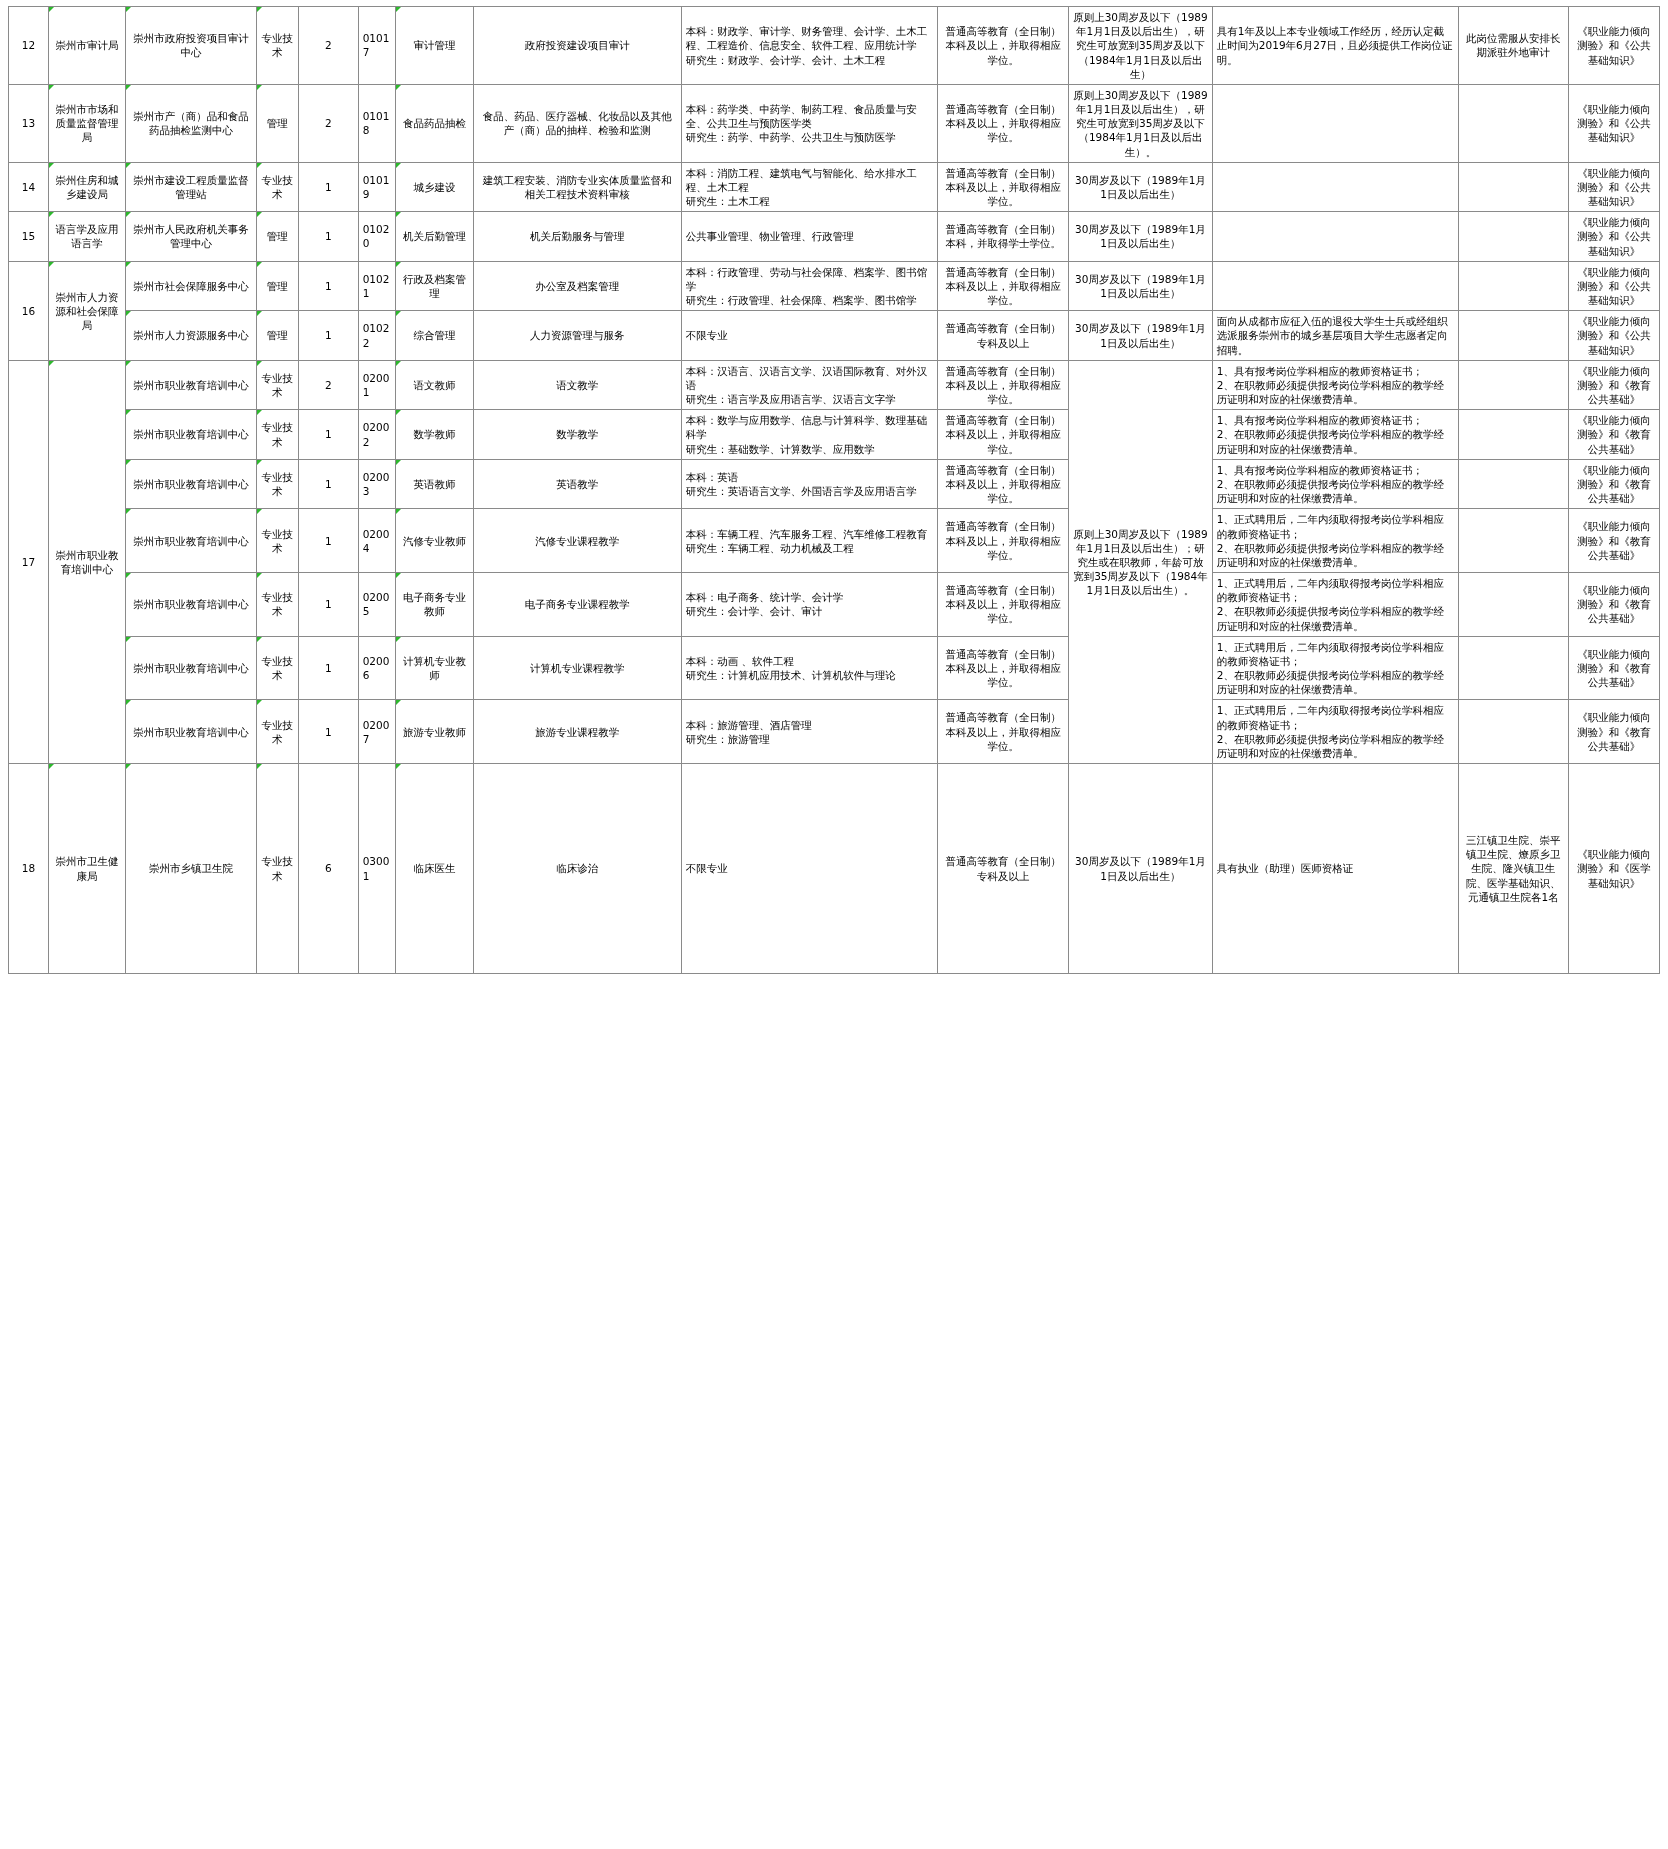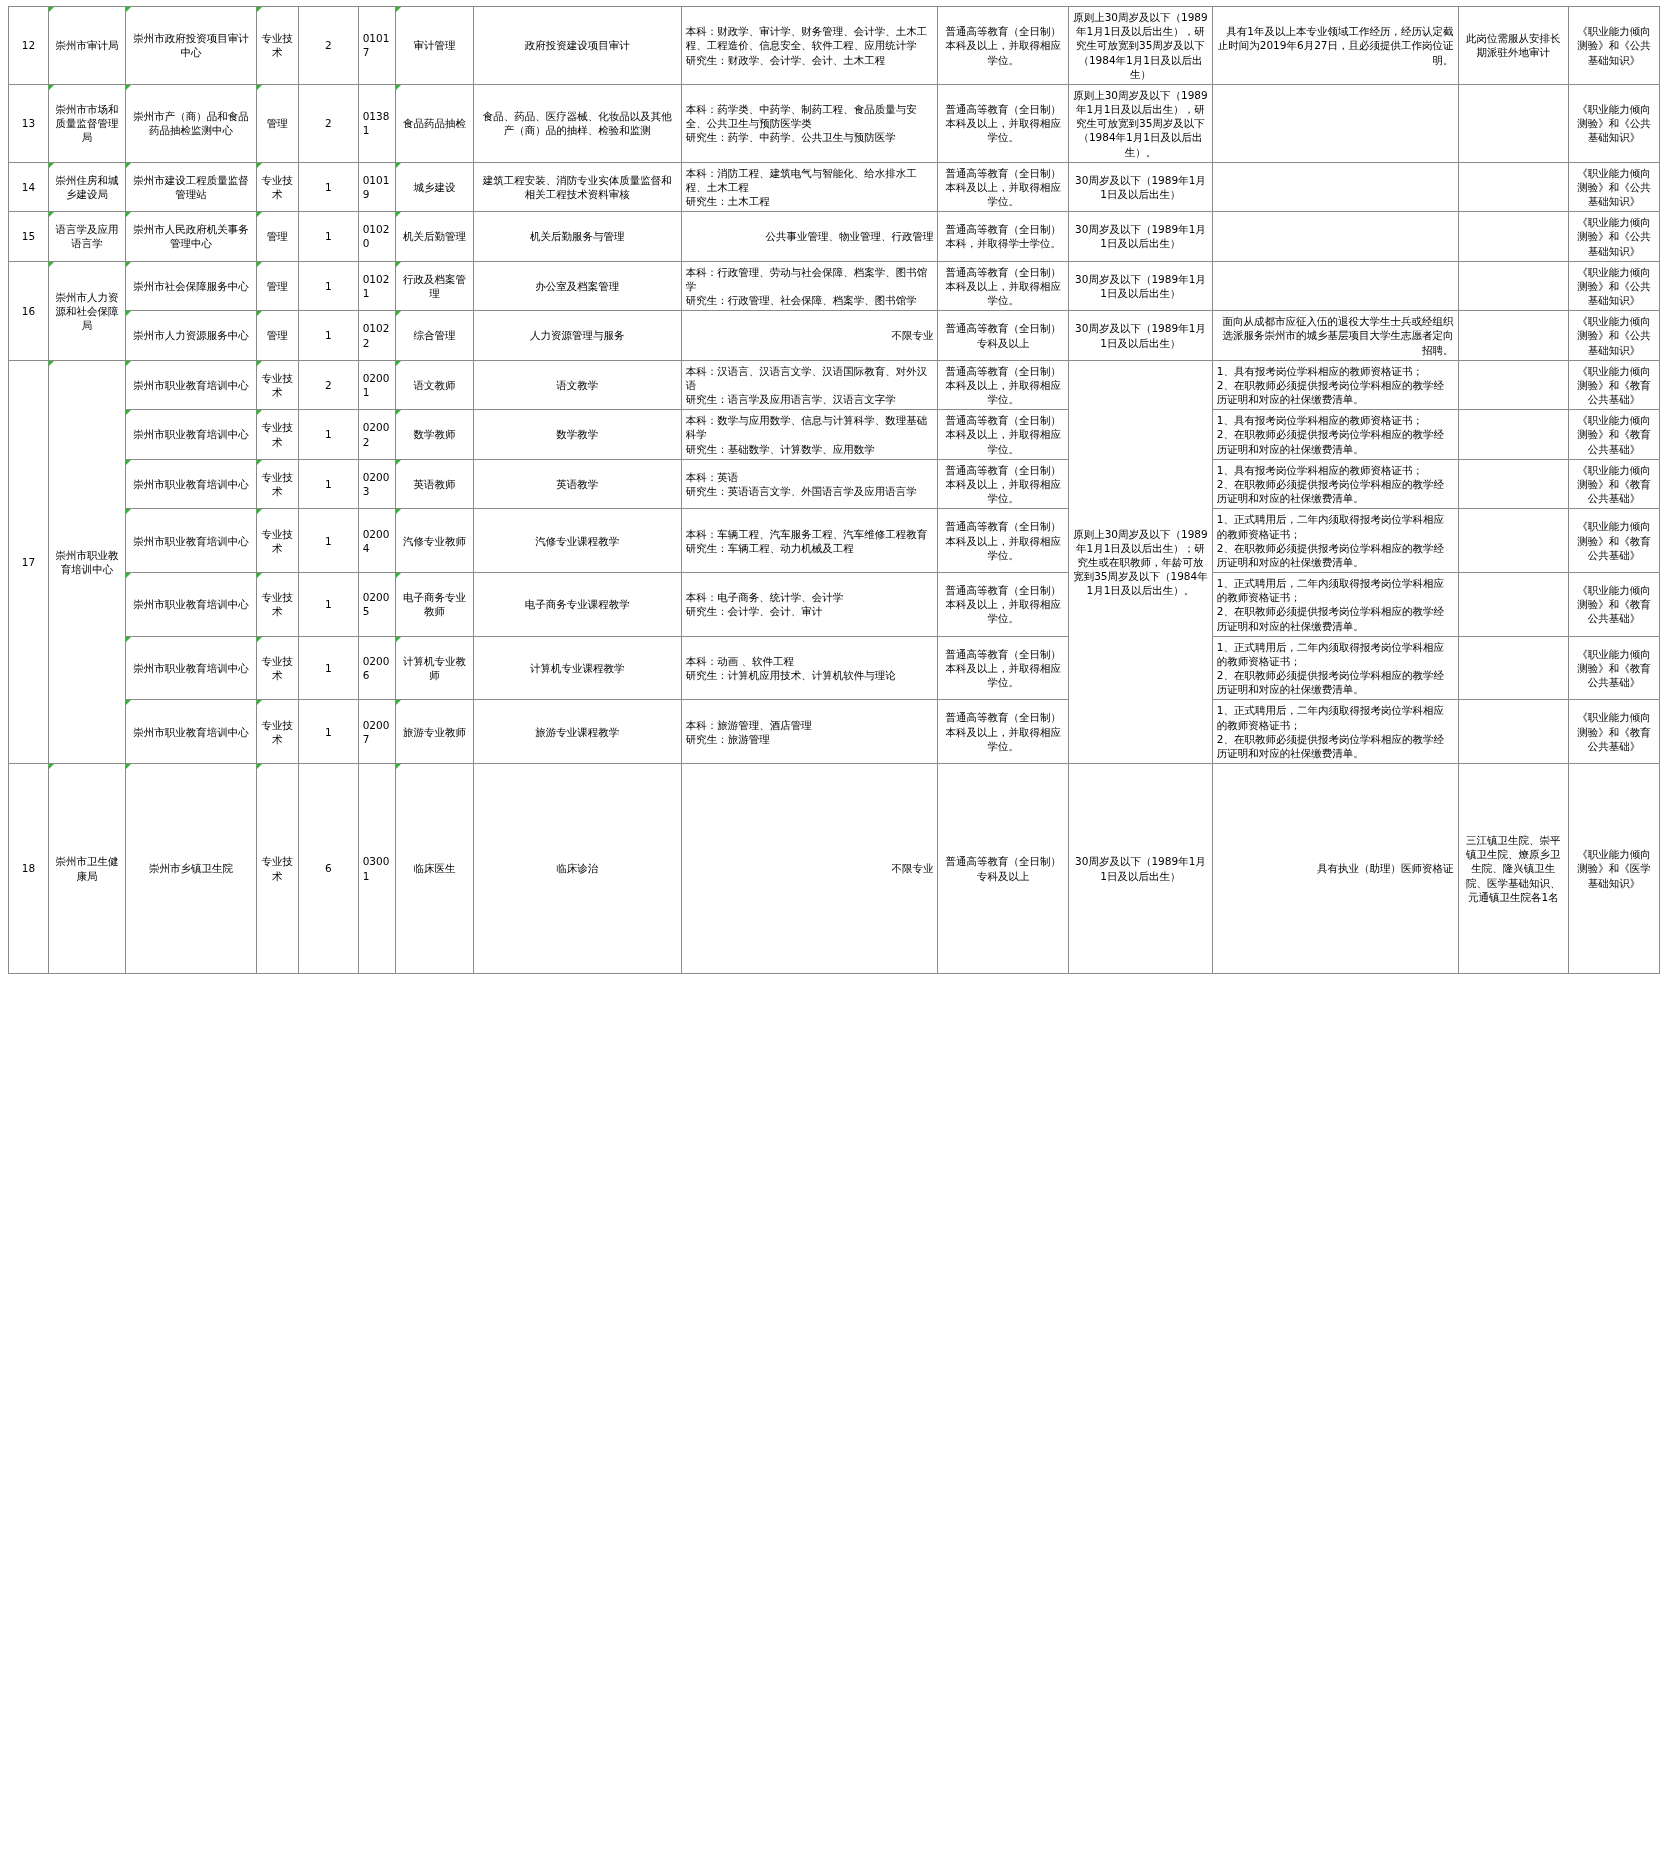--- a/index.html
+++ b/index.html
@@ -39,21 +39,21 @@
   .c-code  { width: 54px;  text-align: left; margin-left: 40px; }
   .c-post  { width: 34px;  text-align: center; }
   .c-pname { width: 70px;  text-align: center; }
   .c-duty  { width: 188px; text-align: center; margin-top: 44px; }
   .c-major { width: 232px; text-align: left; }
   .c-edu   { width: 118px; text-align: center; }
   .c-age   { width: 130px; text-align: center; }
   .c-other { width: 222px; text-align: left; }
   .c-note  { width: 100px; text-align: center; }
   .c-exam  { width: 82px;  text-align: center; }
-  td.center { text-align: right; }
+  td.center { text-align: left; }
 
   .corner {
     position: absolute;
     top: 0; left: 0;
     width: 0; height: 0;
     border-top: 5px solid #2eb82e;
     border-right: 5px solid transparent;
   }
   .nowrapish { white-space: pre-line; }
 </style>
@@ -97,21 +97,21 @@
     <td class="c-note">此岗位需服从安排长期派驻外地审计</td>
     <td class="c-exam">《职业能力倾向测验》和《公共基础知识》</td>
   </tr>
 
   <tr>
     <td class="c-idx">13</td>
     <td class="c-dept"><span class="corner"></span><span>崇州市市场和质量监督管理局</span></td>
     <td class="c-unit"><span class="corner"></span><span>崇州市产（商）品和食品药品抽检监测中心</span></td>
     <td class="c-type"><span class="corner"></span><span>管理</span></td>
     <td class="c-post">2</td>
-    <td class="c-code">01381</td>
+    <td class="c-code">01018</td>
     <td class="c-pname"><span class="corner"></span><span>食品药品抽检</span></td>
     <td class="c-duty">食品、药品、医疗器械、化妆品以及其他产（商）品的抽样、检验和监测</td>
     <td class="c-major nowrapish">本科：药学类、中药学、制药工程、食品质量与安全、公共卫生与预防医学类
 研究生：药学、中药学、公共卫生与预防医学</td>
     <td class="c-edu">普通高等教育（全日制）本科及以上，并取得相应学位。</td>
     <td class="c-age">原则上30周岁及以下（1989年1月1日及以后出生），研究生可放宽到35周岁及以下（1984年1月1日及以后出生）。</td>
     <td class="c-other center"></td>
     <td class="c-note"></td>
     <td class="c-exam">《职业能力倾向测验》和《公共基础知识》</td>
   </tr>

